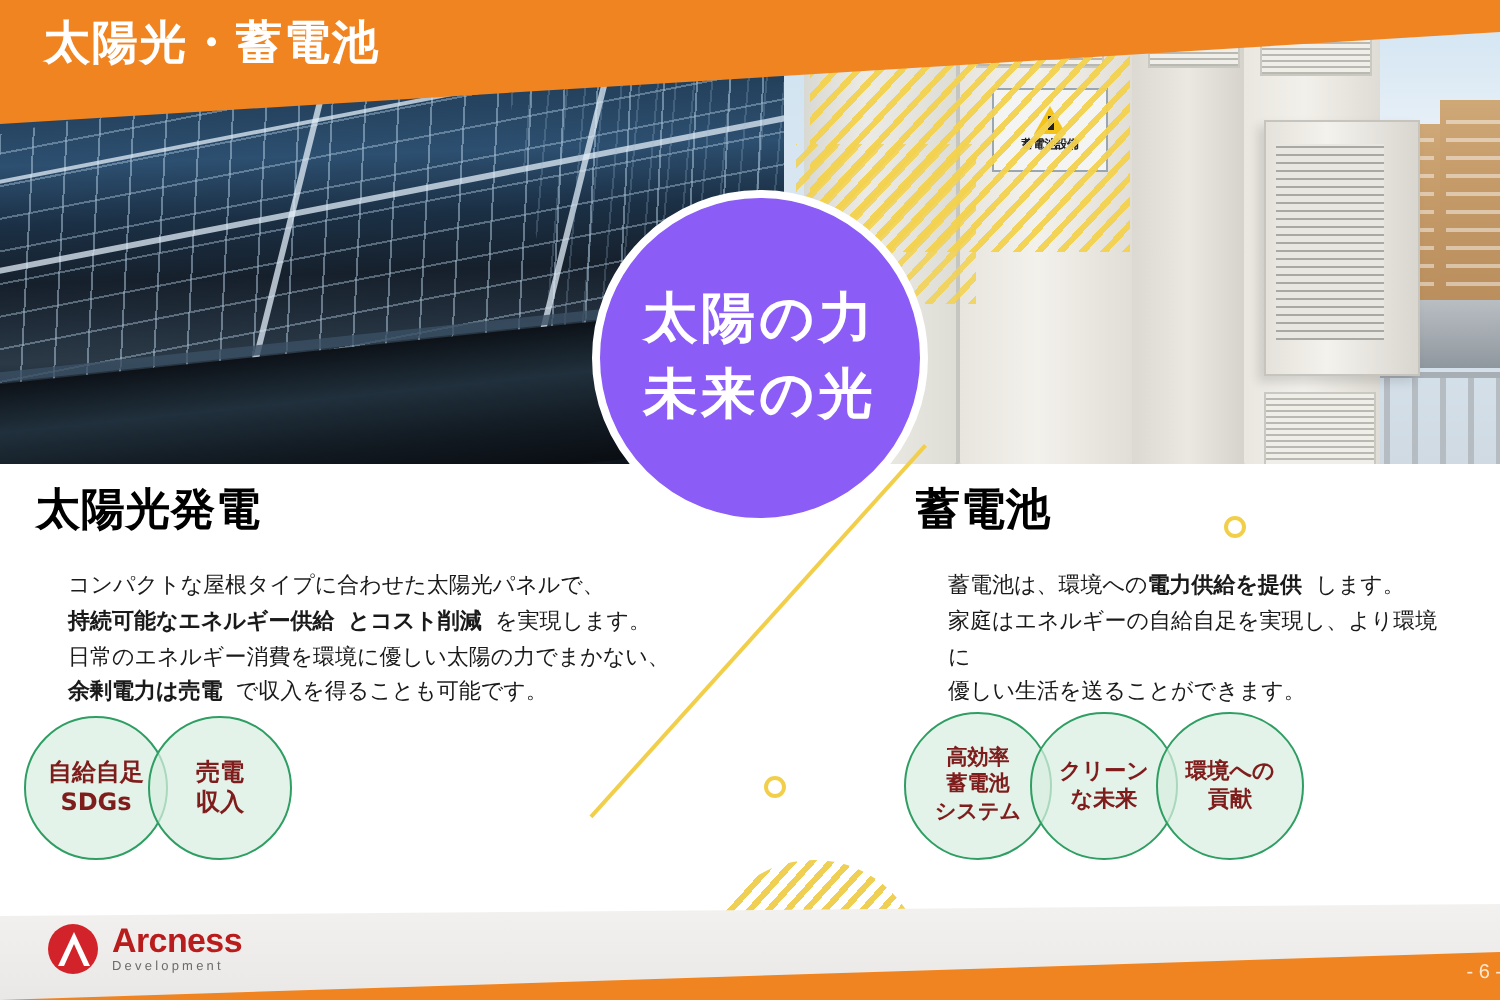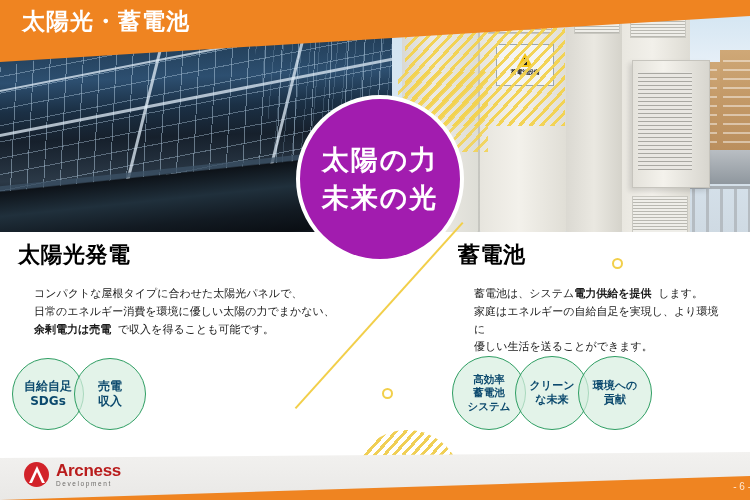--- a/index.html
+++ b/index.html
@@ -117,21 +117,21 @@
   }
   .header-title{
     position:absolute;left:22px;top:6px;z-index:7;
     color:#ffffff;font-size:23px;font-weight:bold;letter-spacing:1px;
     font-family:"DejaVu Sans","Liberation Sans",sans-serif;
   }
 
   
   .green-circle{
     position:absolute;left:296px;top:95px;width:168px;height:168px;
-    border-radius:50%;background:#a21caf;
+    border-radius:50%;background:#8b5cf6;
     border:4px solid #ffffff;
     display:flex;flex-direction:column;align-items:center;justify-content:center;
     z-index:8;box-sizing:border-box;
   }
   .gc-line{
     color:#fff;font-size:27px;font-weight:bold;line-height:1.42;letter-spacing:2px;
     font-family:"DejaVu Sans","Liberation Sans",sans-serif;
   }
 
   
@@ -168,21 +168,21 @@
 
   
   .badges{position:absolute;display:flex;align-items:center;z-index:5;}
   .badges-left{left:12px;top:358px;}
   .badges-right{left:452px;top:356px;}
   .badge{
     width:72px;height:72px;border-radius:50%;
     background:rgba(216,238,224,.72);
     border:1.4px solid #2f9e63;
     display:flex;align-items:center;justify-content:center;text-align:center;
-    color:#0c4a6e;font-weight:bold;font-size:12px;line-height:1.25;
+    color:#7f1d1d;font-weight:bold;font-size:12px;line-height:1.25;
     font-family:"DejaVu Sans","Liberation Sans",sans-serif;
     box-sizing:border-box;
   }
   .badges-left .badge{margin-right:-10px;}
   .badges-right .badge{width:74px;height:74px;font-size:11px;margin-right:-11px;}
   .badges-right .badge.small{font-size:10.5px;}
   .badge span{display:block;}
 
   
   .footer-gray{
@@ -283,29 +283,30 @@
 
   <div class="yellow-diag"></div>
   <div class="yellow-dot yd1"></div>
   <div class="yellow-dot yd2"></div>
   <div class="stripe-half"></div>
 
   <div class="col col-left">
     <div class="sec-title">太陽光発電</div>
     <div class="body-text">
         <div><span>コンパクトな屋根タイプに合わせた太陽光パネルで、</span></div>
+        <div><b>持続可能なエネルギー供給 とコスト削減</b><span> を実現します。</span></div>
         <div><span>日常のエネルギー消費を環境に優しい太陽の力でまかない、</span></div>
         <div><b>余剰電力は売電</b><span> で収入を得ることも可能です。</span></div>
       </div>
   </div>
 
   <div class="col col-right">
     <div class="sec-title">蓄電池</div>
     <div class="body-text">
-        <div><span>蓄電池は、システム</span><b>電力供給を提供</b><span> します。</span></div>
+        <div><span>蓄電池は、環境への</span><b>電力供給を提供</b><span> します。</span></div>
         <div><span>家庭はエネルギーの自給自足を実現し、より環境に</span></div>
         <div><span>優しい生活を送ることができます。</span></div>
       </div>
   </div>
 
   <div class="badges badges-left">
       <div class="badge">
         <div>
           <span>自給自足</span>
           <span>SDGs</span>

